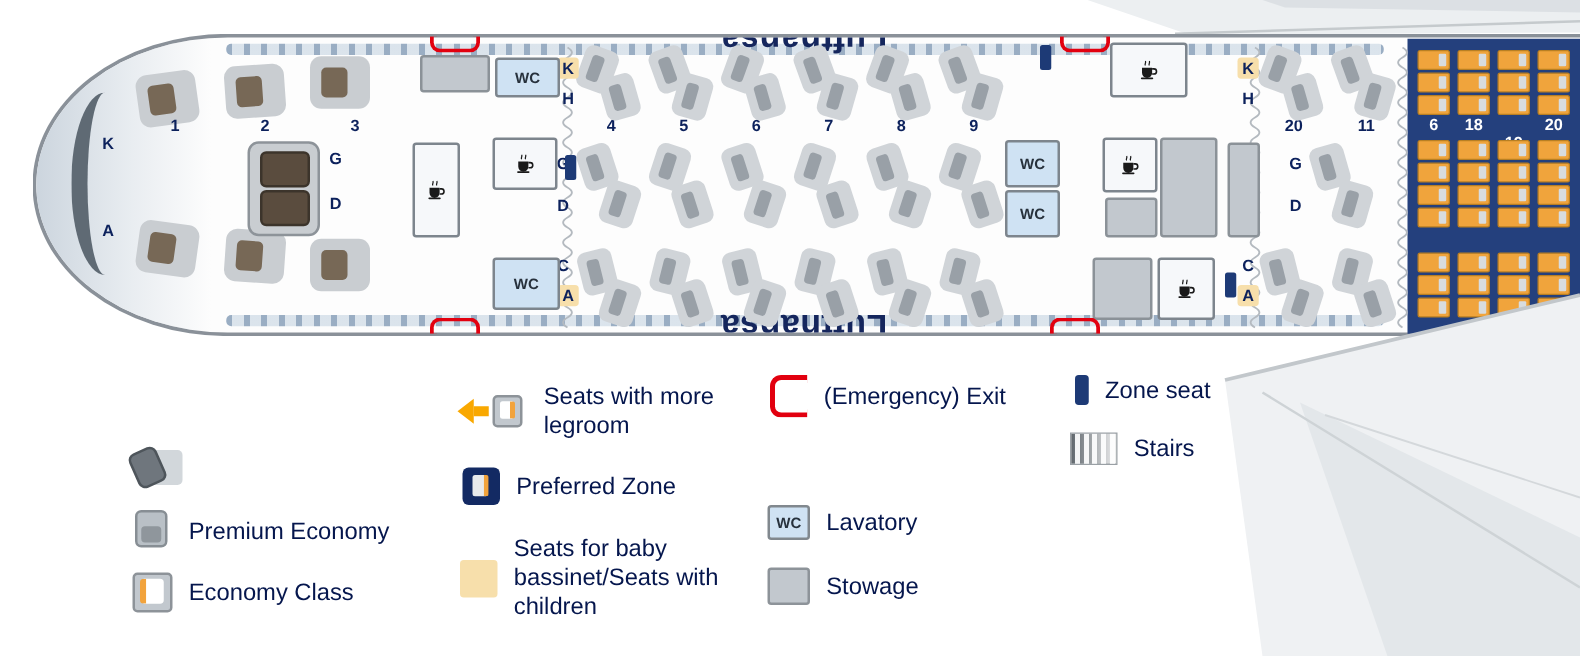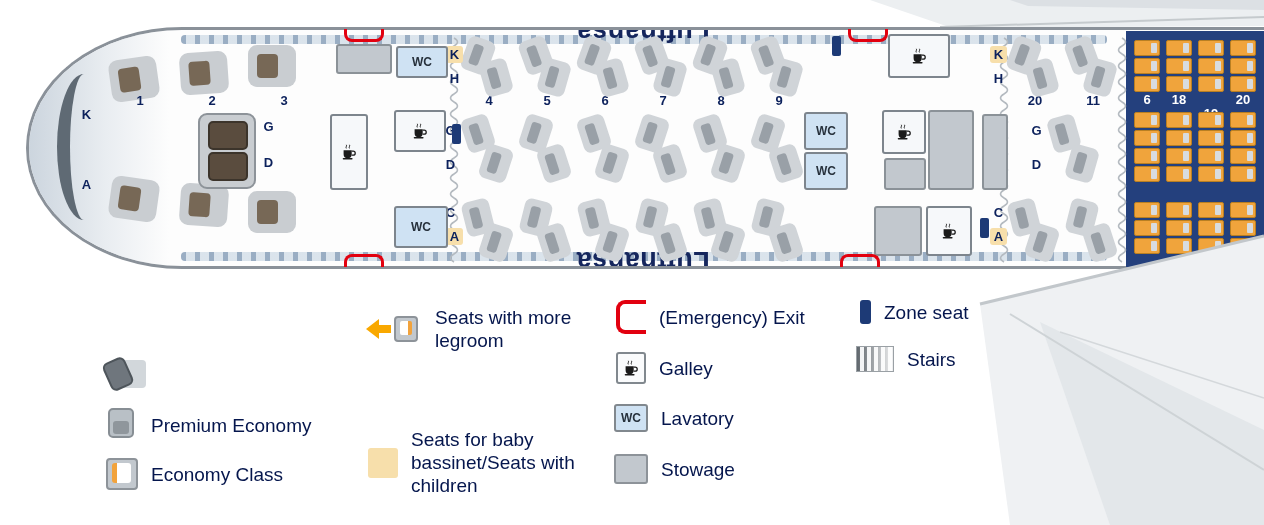--- a/index.html
+++ b/index.html
@@ -365,36 +365,32 @@
           <i class="arrow-head"></i>
           <i class="arrow-shaft"></i>
           <i class="mini-seat"></i>
         </span>
       <span class="lg-label w150">Seats with more legroom</span>
     </div>
     <div class="lg-item" style="left:106px;top:458px">
       <span class="ic ic-eco"></span>
       <span class="lg-label">Economy Class</span>
     </div>
+    <div class="lg-item" style="left:370px;top:374px">
+      <span class="ic ic-pref"></span>
+      <span class="lg-label">Preferred Zone</span>
+    </div>
     <div class="lg-item" style="left:368px;top:428px">
       <span class="ic ic-bassinet"></span>
       <span class="lg-label w165">Seats for baby bassinet/Seats with children</span>
     </div>
     <div class="lg-item" style="left:616px;top:300px">
       <span class="ic ic-exit"></span>
       <span class="lg-label">(Emergency) Exit</span>
     </div>
-    <div class="lg-item" style="left:616px;top:352px">
-      <span class="ic ic-galley">
-          <svg width="18" height="18" viewBox="0 0 20 20">
-            <use href="#cup" xlink:href="#cup"></use>
-          </svg>
-        </span>
-      <span class="lg-label">Galley</span>
-    </div>
     <div class="lg-item" style="left:614px;top:404px">
       <span class="ic ic-wc">WC</span>
       <span class="lg-label">Lavatory</span>
     </div>
     <div class="lg-item" style="left:614px;top:454px">
       <span class="ic ic-stow"></span>
       <span class="lg-label">Stowage</span>
     </div>
     <div class="lg-item" style="left:860px;top:300px">
       <span class="ic ic-crew"></span>

